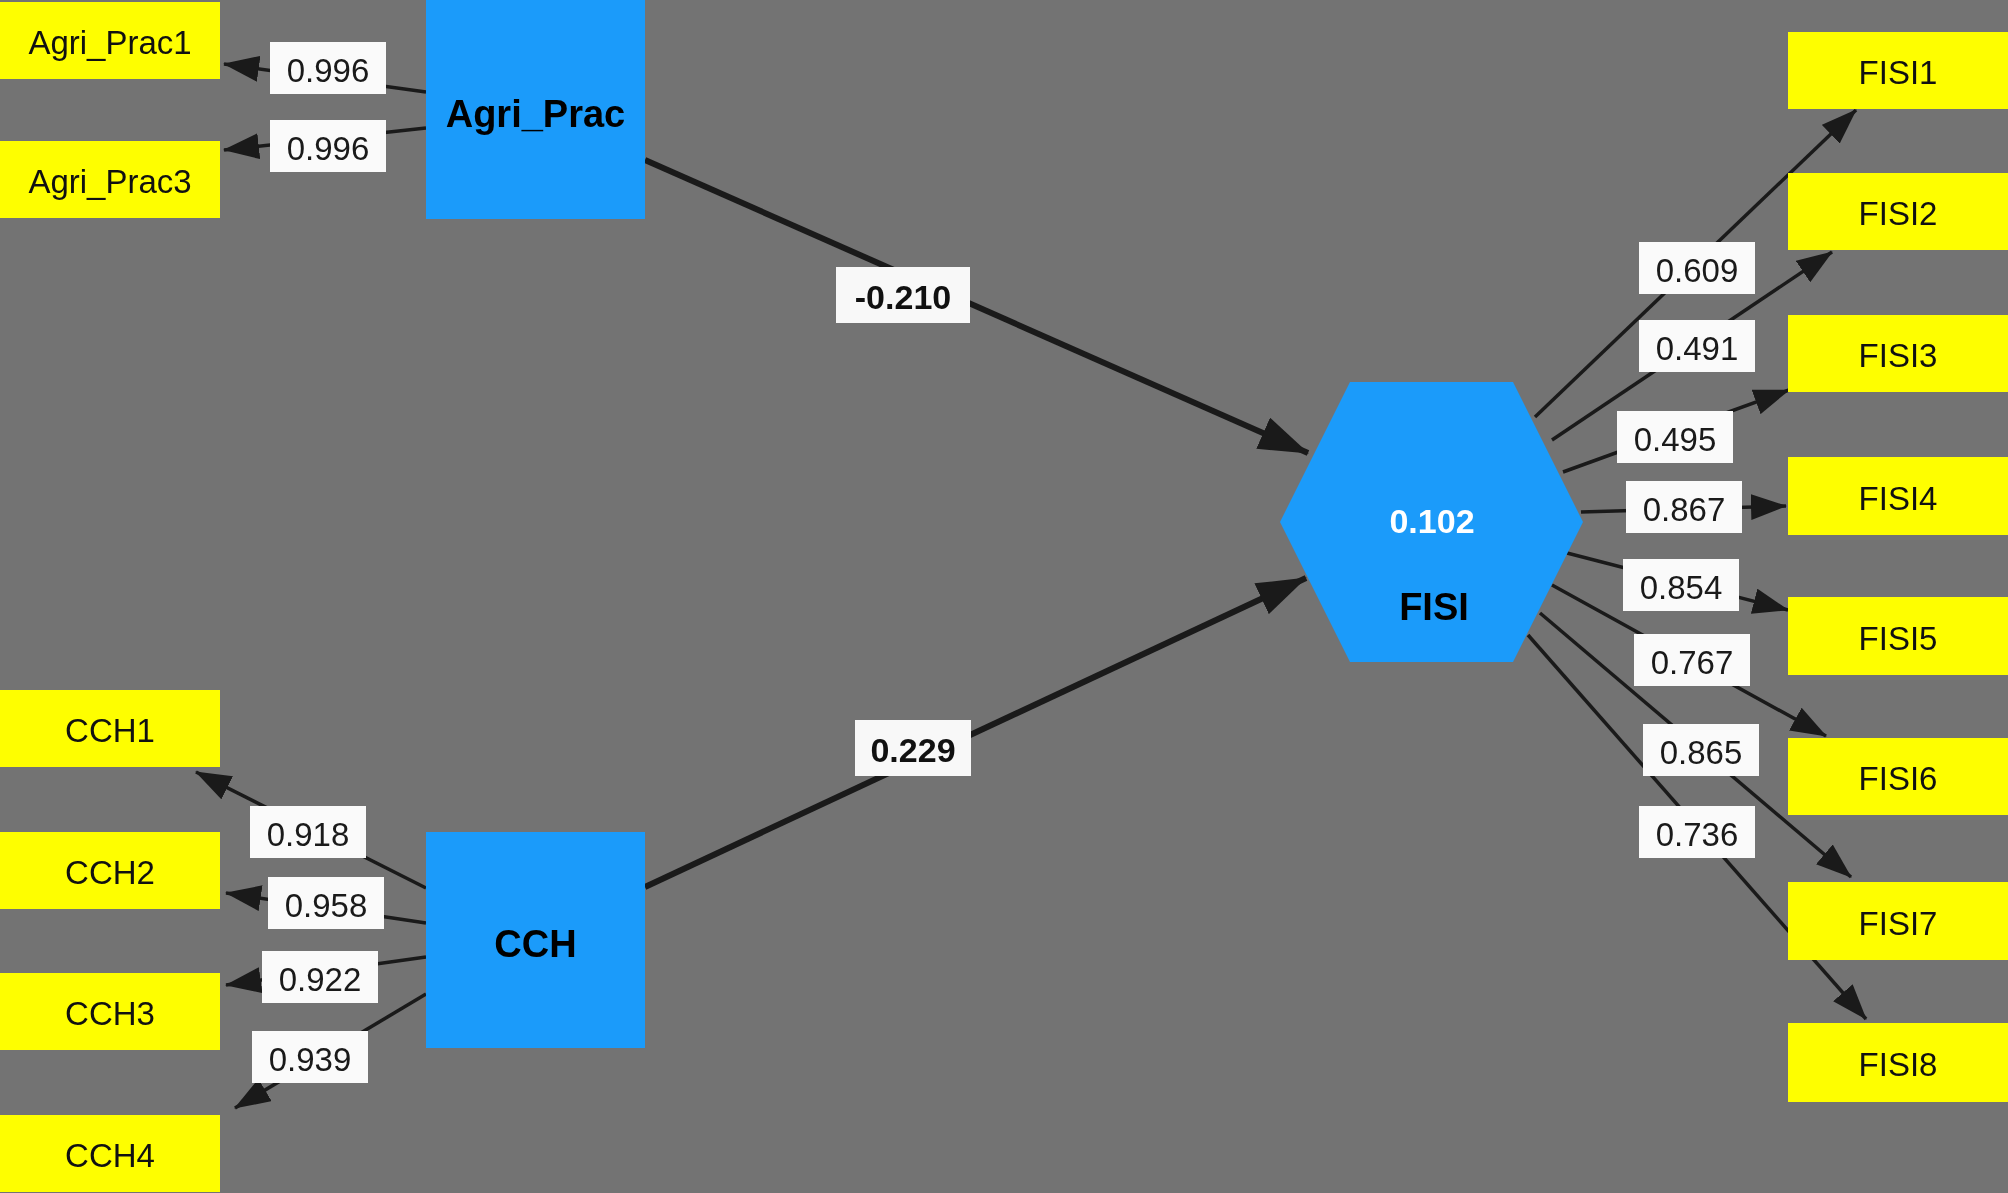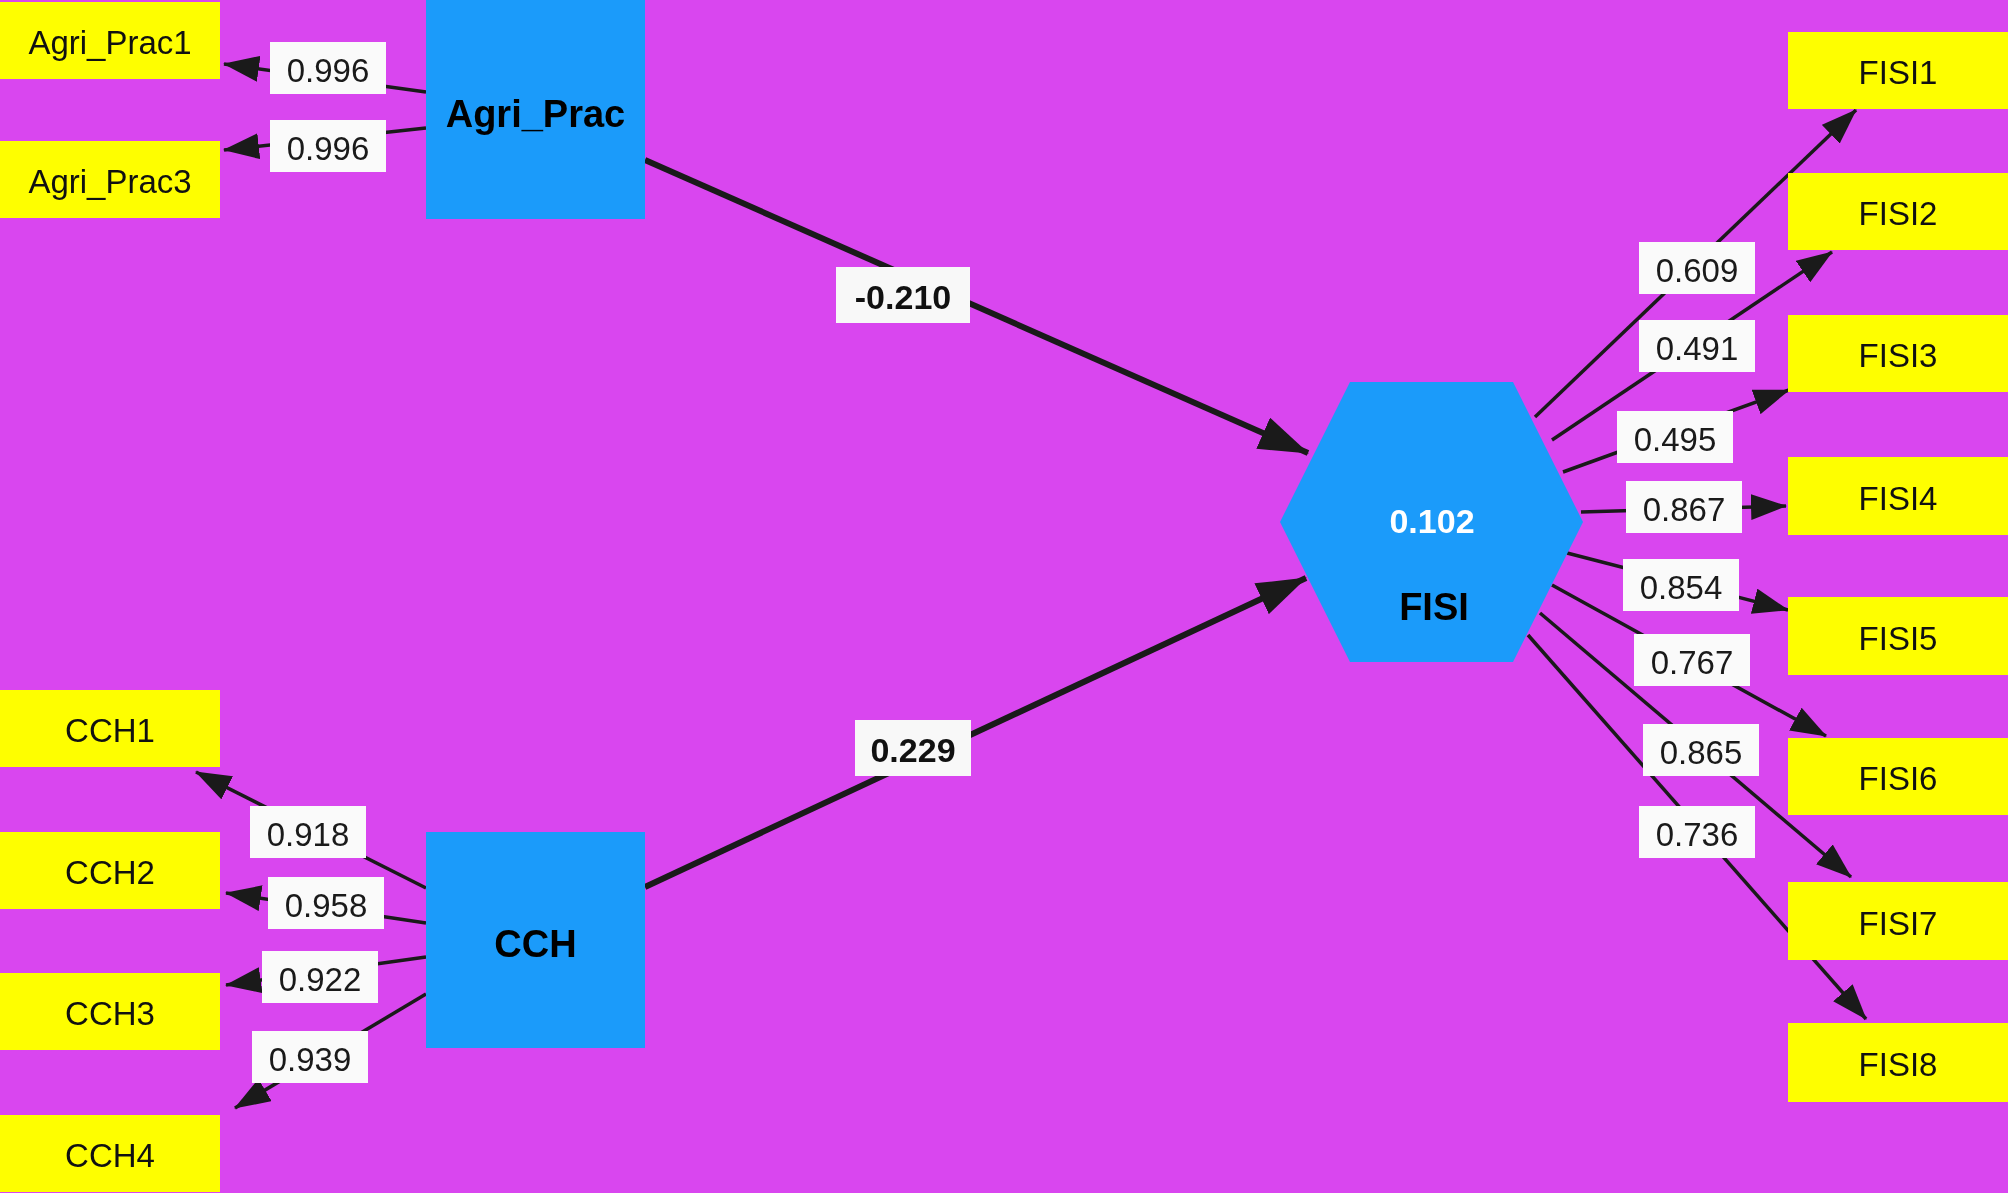--- a/index.html
+++ b/index.html
@@ -5,21 +5,21 @@
   html, body {
     margin: 0;
     padding: 0;
     background: #ffffff;
     font-family: "Liberation Sans", "DejaVu Sans", sans-serif;
   }
   .canvas {
     position: relative;
     width: 2008px;
     height: 1193px;
-    background: #d946ef;
+    background: #737373;
     overflow: hidden;
   }
   svg { display: block; }
   text { user-select: none; }
   .indicator-label {
     font-size: 33px;
     fill: #111111;
   }
   .construct-label {
     font-size: 38px;

